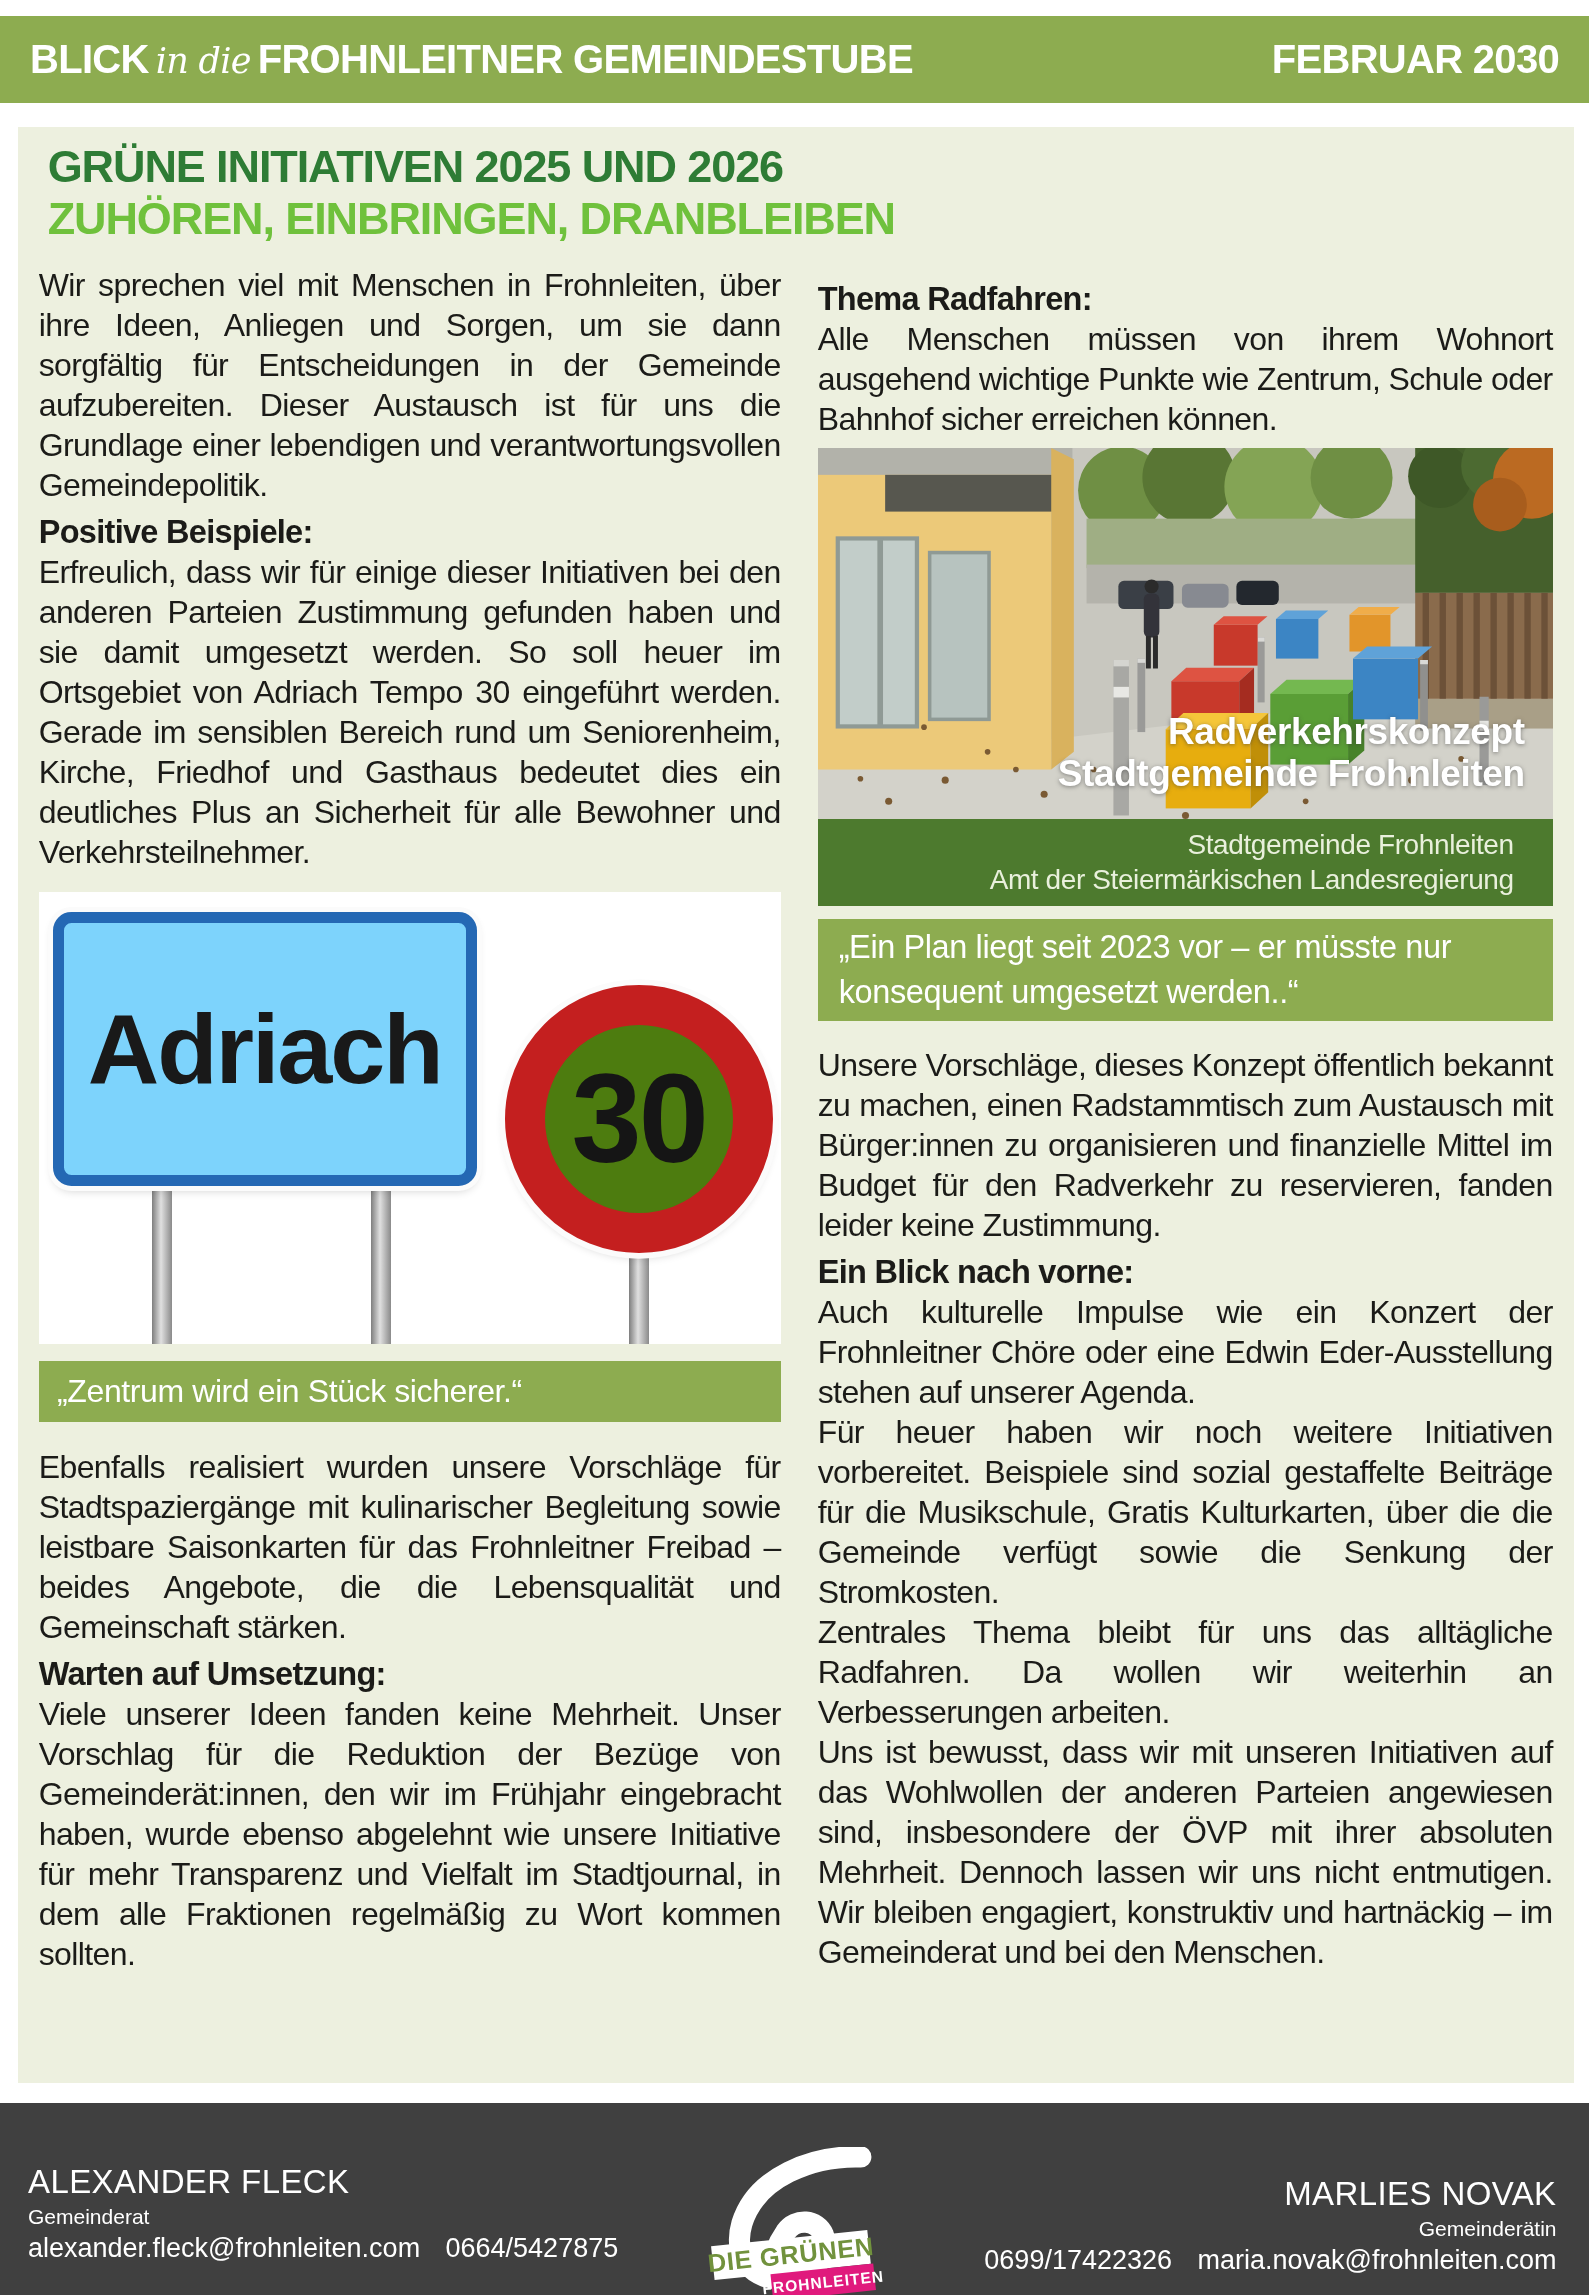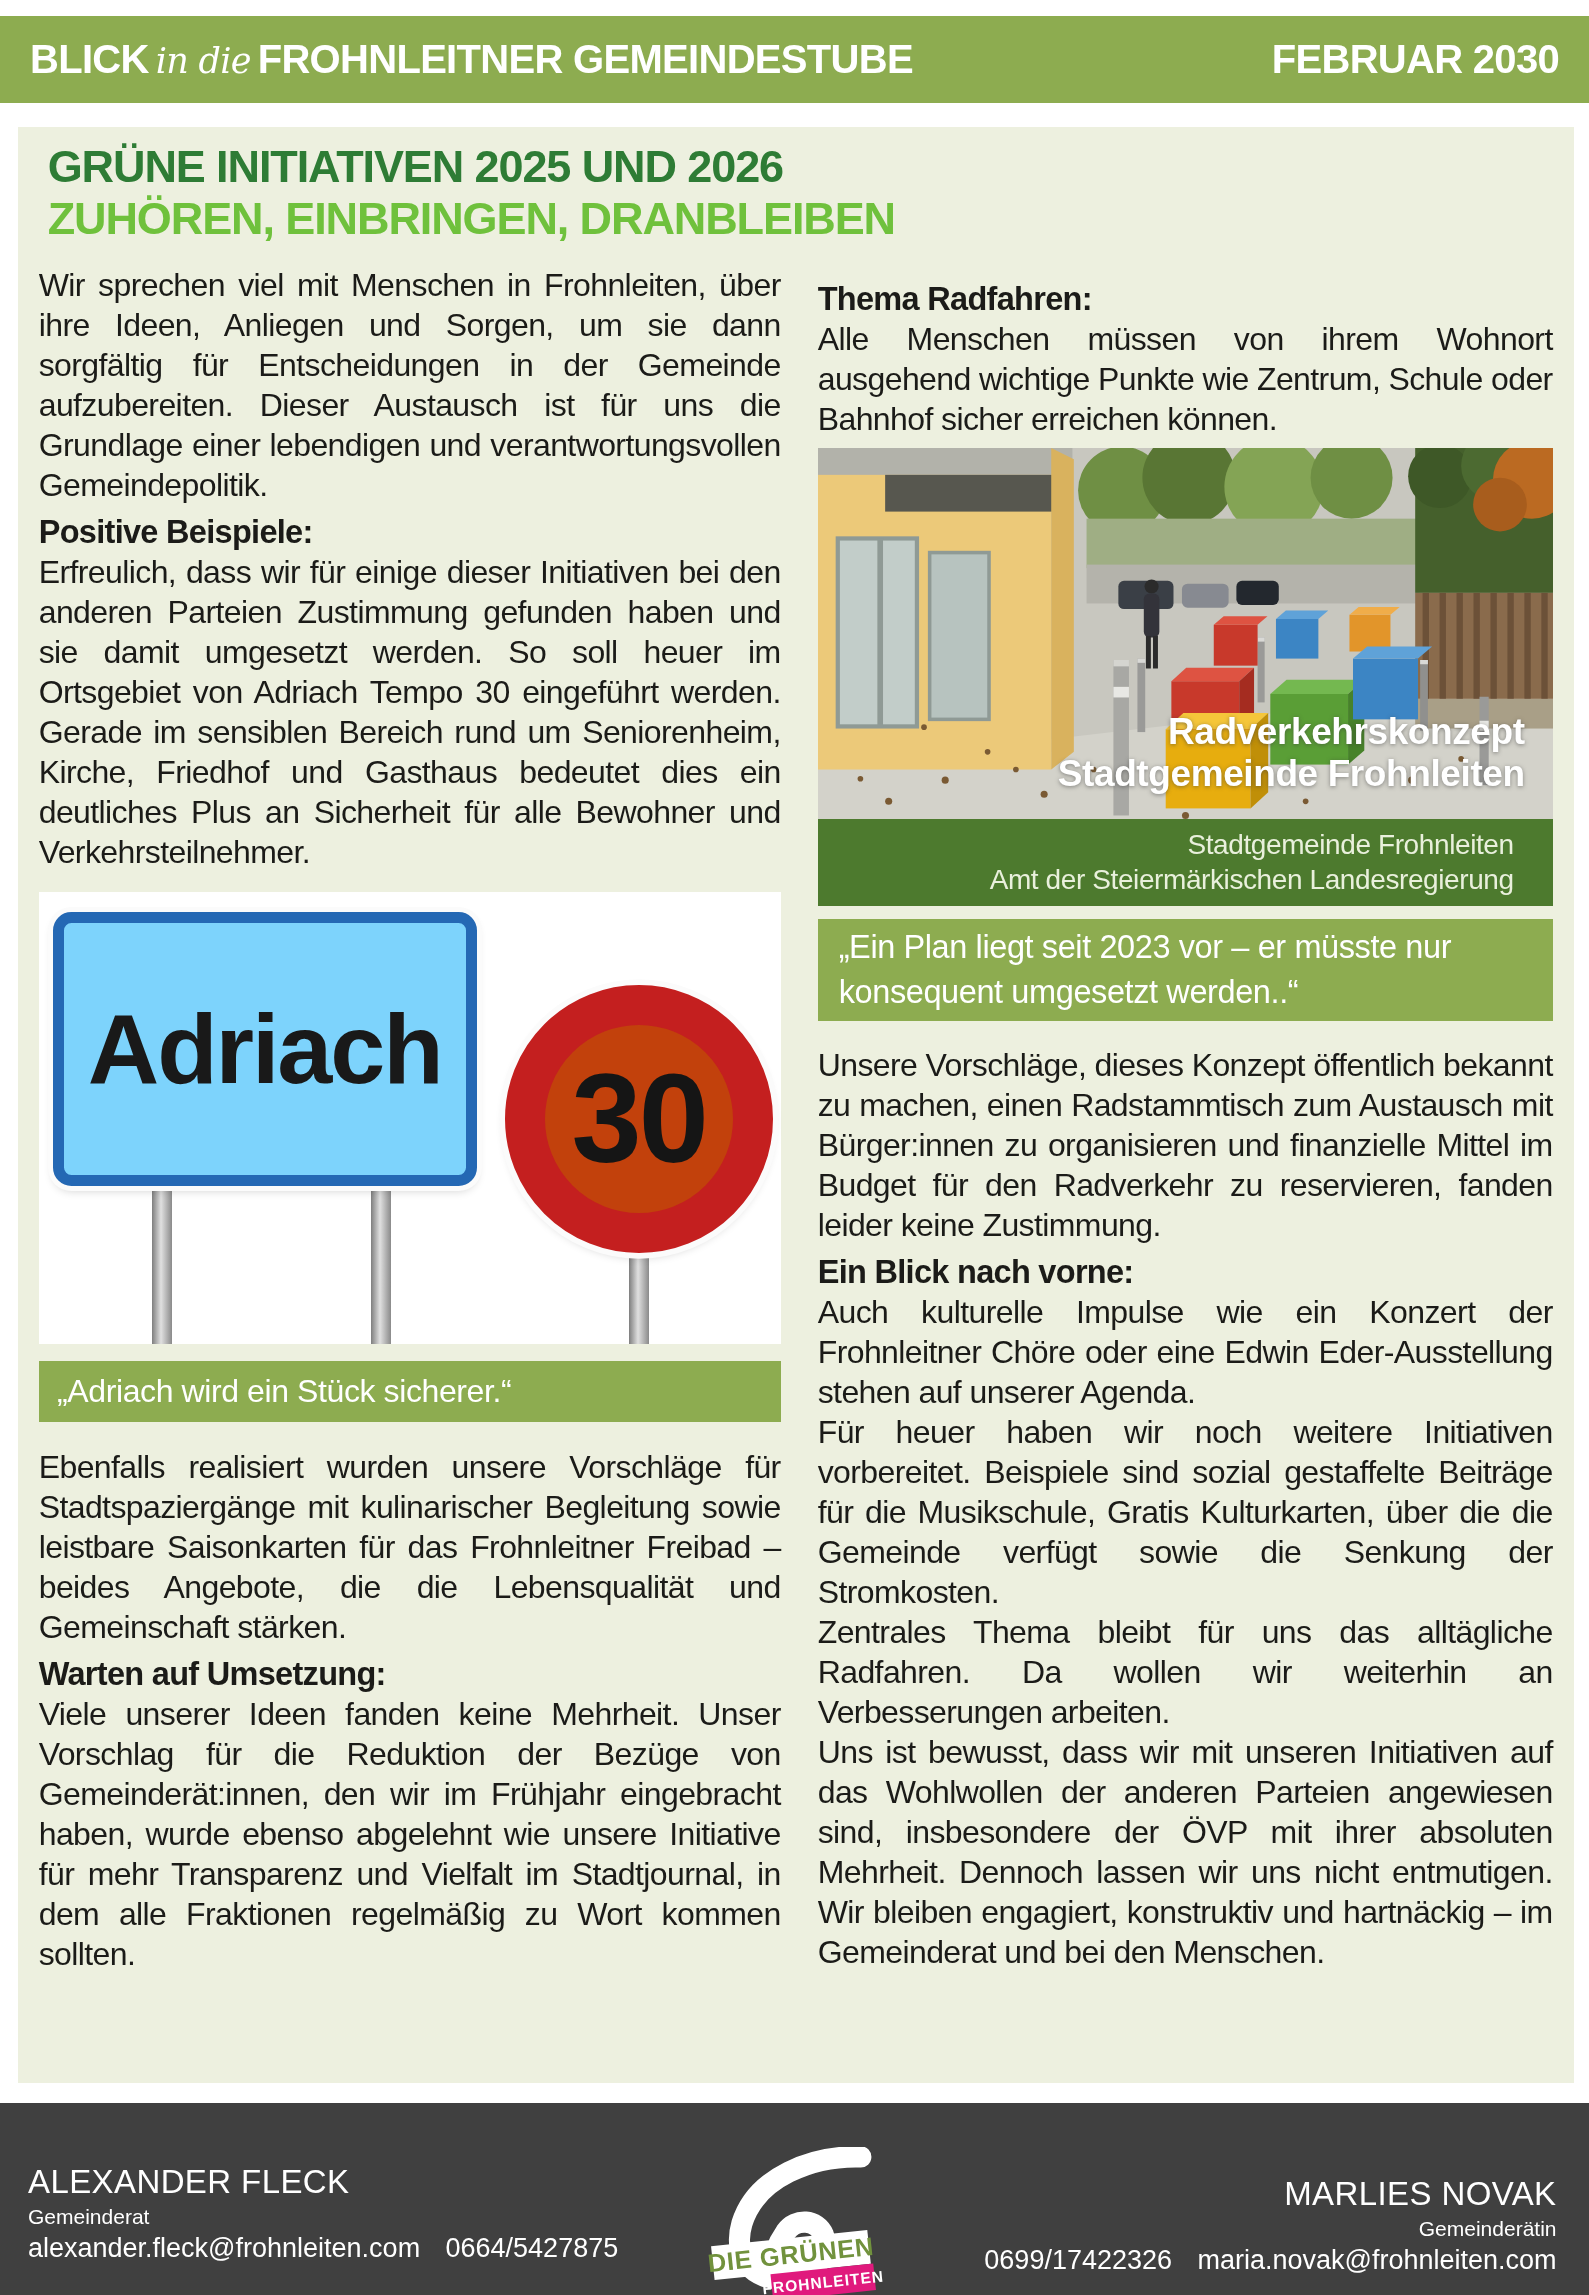--- a/index.html
+++ b/index.html
@@ -34,21 +34,21 @@
   .town-sign { position:absolute; left:14px; top:20px; width:424px; height:274px; background:#7dd3fc;
     border:11.3px solid #2468b4; border-radius:18.4px;
     box-shadow:0 0 0 5px #fbfbfb, 0 4.2px 10px rgba(0,0,0,0.18);
     display:flex; align-items:center; justify-content:center; }
   .town-sign span { font-size:99px; font-weight:bold; letter-spacing:-2.1px; color:#191919; }
   .pole { position:absolute; width:20px; background:linear-gradient(90deg,#7e7e7e,#e0e0e0 45%,#8a8a8a); }
   .pole-a { left:113px; top:295px; height:157px; }
   .pole-b { left:332px; top:295px; height:157px; }
   .pole-c { left:590px; top:360px; height:92px; }
   .speed-sign { position:absolute; left:466px; top:93px; width:268px; height:268px;
-    background:#c2410c; border:40px solid #c41f1f; border-radius:50%;
+    background:#4d7c0f; border:40px solid #c41f1f; border-radius:50%;
     box-shadow:0 0 0 5.7px #fbfbfb, 0 4.2px 10px rgba(0,0,0,0.18);
     display:flex; align-items:center; justify-content:center; }
   .speed-sign span { font-size:126px; font-weight:bold; color:#151515; letter-spacing:-2.8px; }
 
   
   .quote-bar { background:#8dac50; color:#ffffff; }
   .quote-left { margin-top:17px; width:742px; height:61px; line-height:61px;
     font-size:32px; padding-left:18.4px; text-align:left; letter-spacing:-0.4px; }
   .quote-right { margin-top:13px; width:735px; padding:6px 21px; font-size:32.5px;
     line-height:45px; text-align:left; letter-spacing:-0.4px; }
@@ -103,21 +103,21 @@
         <div class="pole pole-b"></div>
         <div class="pole pole-c"></div>
         <div class="town-sign">
           <span>Adriach</span>
         </div>
         <div class="speed-sign">
           <span>30</span>
         </div>
       </div>
 
-      <div class="quote-bar quote-left">„Adriach wird ein Stück sicherer.“</div>
+      <div class="quote-bar quote-left">„Zentrum wird ein Stück sicherer.“</div>
 
       <p style="margin-top:25.4px;">Ebenfalls realisiert wurden unsere Vorschläge für Stadtspaziergänge mit kulinarischer Begleitung sowie leistbare Saisonkarten für das Frohnleitner Freibad – beides Angebote, die die Lebensqualität und Gemeinschaft stärken.</p>
       <div class="bodyhead">Warten auf Umsetzung:</div>
       <p>Viele unserer Ideen fanden keine Mehrheit. Unser Vorschlag für die Reduktion der Bezüge von Gemeinderät:innen, den wir im Frühjahr eingebracht haben,  wurde ebenso abgelehnt wie unsere Initiative für mehr Transparenz und Vielfalt im Stadtjournal, in dem alle Fraktionen regelmäßig zu Wort kommen sollten.</p>
     </div>
 
     <div class="col col-right">
       <div class="bodyhead" style="margin-top:0;">Thema Radfahren:</div>
       <p>Alle Menschen müssen von ihrem Wohnort ausgehend wichtige Punkte wie Zentrum, Schule oder Bahnhof sicher erreichen können.</p>
 

